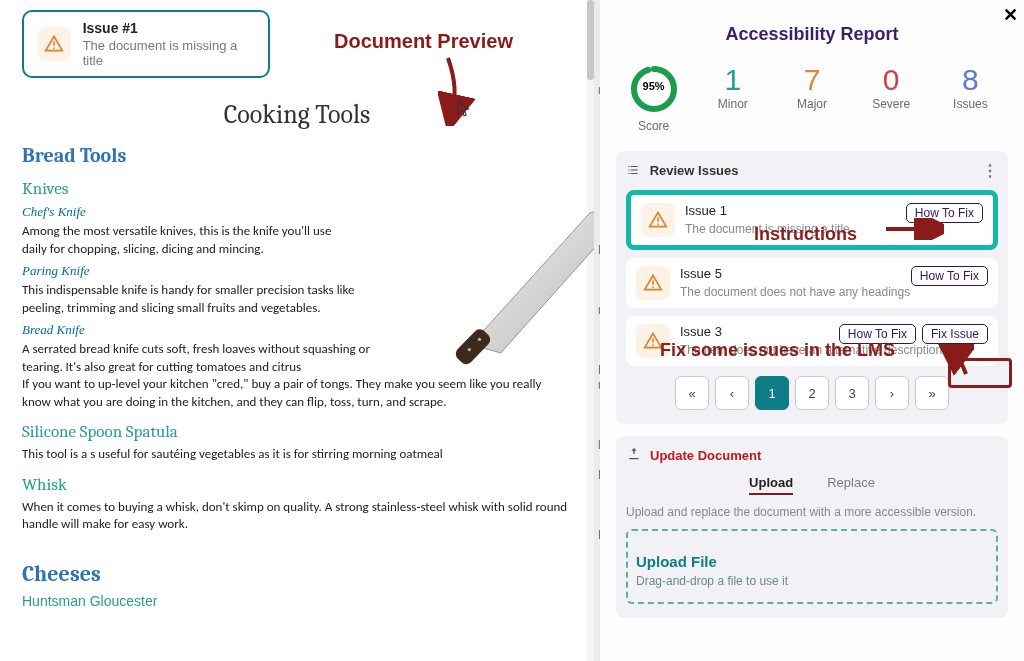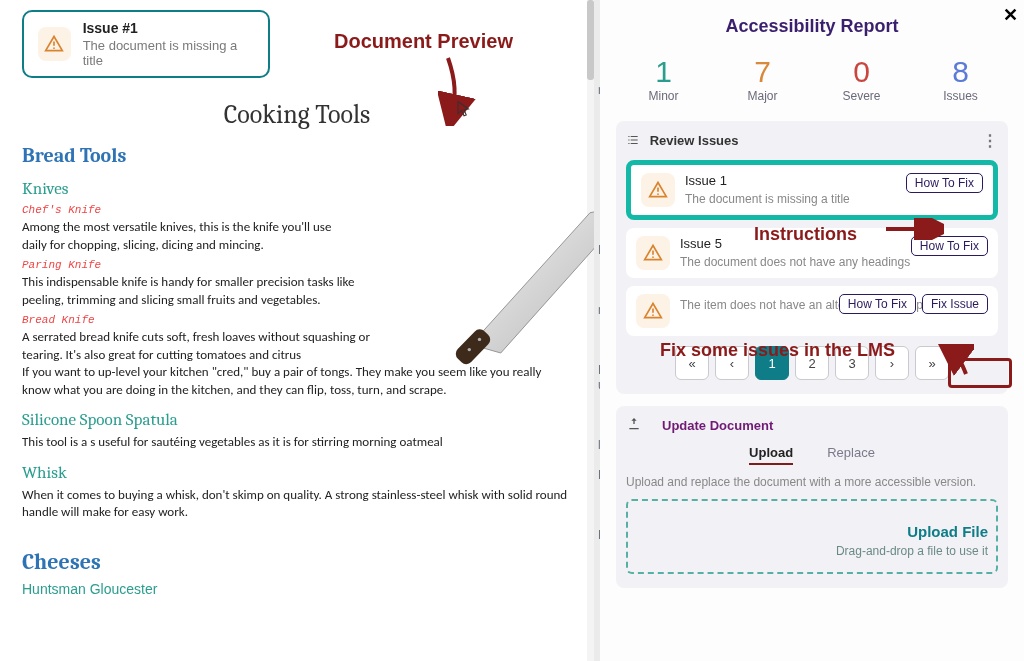--- a/index.html
+++ b/index.html
@@ -64,21 +64,21 @@
 
   .doc-title {
     text-align: center;
     font-size: 26px;
     font-family: Cambria, Georgia, serif;
     color: #333;
     margin-bottom: 14px;
   }
   .h1 { color: #2e74b5; font-size: 20px; font-weight: 600; margin-bottom: 8px; font-family: Cambria, Georgia, serif;}
   .h2 { color: #2a9d8f; font-size: 17px; font-weight: 500; margin: 12px 0 4px; font-family: Cambria, Georgia, serif;}
-  .h3 { color: #ef4444; font-size: 11px; font-style: italic; margin: 6px 0 2px; font-family: Liberation Mono, monospace;}
+  .h3 { color: #0369a1; font-size: 13px; font-style: italic; margin: 6px 0 2px; font-family: Liberation Serif, serif;}
   .para { font-size: 13px; color: #222; line-height: 1.35; font-family: Calibri, Arial, sans-serif;}
 
   .cheeses { margin-top: 28px; font-size: 22px; color:#2e74b5; font-weight:600; font-family: Cambria, Georgia, serif;}
   .cheeses2{ color:#2a9d8f; font-size:14px; margin-top:6px;}
 
   .knife-img {
     position: absolute;
     right: -30px;
     top: 200px;
     width: 170px;
@@ -108,21 +108,21 @@
     position:absolute;
     top:4px; right:6px;
     font-size:18px; font-weight:700;
     cursor:pointer;
   }
   .panel-title {
     text-align: center;
     font-size: 18px;
     font-weight: 600;
     color: #3a1f6e;
-    margin: 8px 0 18px;
+    margin: 16px 0 18px;
   }
   .metrics {
     display: flex;
     justify-content: space-around;
     gap: 4px;
     margin-bottom: 18px;
   }
   .metric { text-align:center; flex:1;}
   .metric .big { font-size: 30px; font-weight:300;}
   .metric .lbl { font-size:12px; color:#6a6a7a; }
@@ -168,27 +168,27 @@
   }
 
   .pager { display:flex; justify-content:center; gap:6px; margin-top:10px;}
   .pg {
     width:34px;height:34px;border:1px solid #c9c9cf;border-radius:6px;
     display:flex;align-items:center;justify-content:center;
     font-size:13px;color:#444;background:#fff;cursor:pointer;
   }
   .pg.active{background:#0f7d87;color:#fff;border-color:#0f7d87;}
 
-  .upd-head{display:flex;align-items:center;gap:20px;font-size:13px;font-weight:600;color:#701a75;margin-bottom:10px;}
+  .upd-head{display:flex;align-items:center;gap:8px;font-size:13px;font-weight:600;color:#b91c1c;margin-bottom:10px;}
   .tabs{display:flex;justify-content:center;gap:34px;margin-bottom:10px;font-size:13px;}
   .tab{color:#7a7a8a;cursor:pointer;}
   .tab.active{color:#222;font-weight:600;border-bottom:2px solid #7f1d1d;padding-bottom:3px;}
   .upd-txt{font-size:12px;color:#888;margin-bottom:10px;}
   .dropzone{
-    border:2px dashed #57b0a5;border-radius:6px;padding:22px 8px 14px;text-align:right;
+    border:2px dashed #57b0a5;border-radius:6px;padding:22px 8px 14px;text-align:left;
     color:#0f7d87;font-weight:600;font-size:15px;
   }
   .dropzone .sub{font-size:12px;font-weight:400;color:#6a8a86;margin-top:4px;}
 
   .bg-items{
     position:absolute;left:598px;top:60px;width:24px;
     font-size:12px;color:#6b7280;line-height:90px;
   }
   .bgit{height:60px;display:flex;align-items:center;}
 
@@ -260,20 +260,30 @@
     <div class="bgit">udio Po</div>
     <div class="bgit">lath Fo</div>
   </div>
 
   <div class="panel">
     <div class="close-x">✕</div>
     <div class="panel-title">Accessibility Report</div>
 
     <div class="metrics">
       <div class="metric">
+        <div class="donut">
+          <svg width="52" height="52">
+            <circle cx="26" cy="26" r="20" stroke="#e6e6e6" stroke-width="6" fill="none"></circle>
+            <circle cx="26" cy="26" r="20" stroke="#1a9e4b" stroke-width="6" fill="none" stroke-dasharray="119 126" stroke-linecap="round"></circle>
+          </svg>
+          <div style="position:absolute;top:17px;width:100%;text-align:center;font-size:11px;font-weight:600">95%</div>
+        </div>
+        <div class="lbl">Score</div>
+      </div>
+      <div class="metric">
         <div class="big" style="color:#2a9d8f">1</div>
         <div class="lbl">Minor</div>
       </div>
       <div class="metric">
         <div class="big" style="color:#d8893a">7</div>
         <div class="lbl">Major</div>
       </div>
       <div class="metric">
         <div class="big" style="color:#c9453e">0</div>
         <div class="lbl">Severe</div>
@@ -333,20 +343,21 @@
 
       <div class="issue-card">
         <div class="warn-icon">
           <svg viewBox="0 0 24 24">
               <path class="warn-tri" d="M12 3 L22 20 H2 Z"></path>
               <line class="warn-tri" x1="12" y1="9" x2="12" y2="14"></line>
               <circle cx="12" cy="17" r="1" fill="#d9832f"></circle>
             </svg>
         </div>
         <div class="body">
+          <div class="i-title">Issue 3</div>
           <div class="i-desc">The item does not have an alternative description</div>
         </div>
         <div class="fix-btns">
           <button class="pill-btn">How To Fix</button>
           <button class="pill-btn">Fix Issue</button>
         </div>
       </div>
 
       <div class="pager">
         <div class="pg">«</div>

